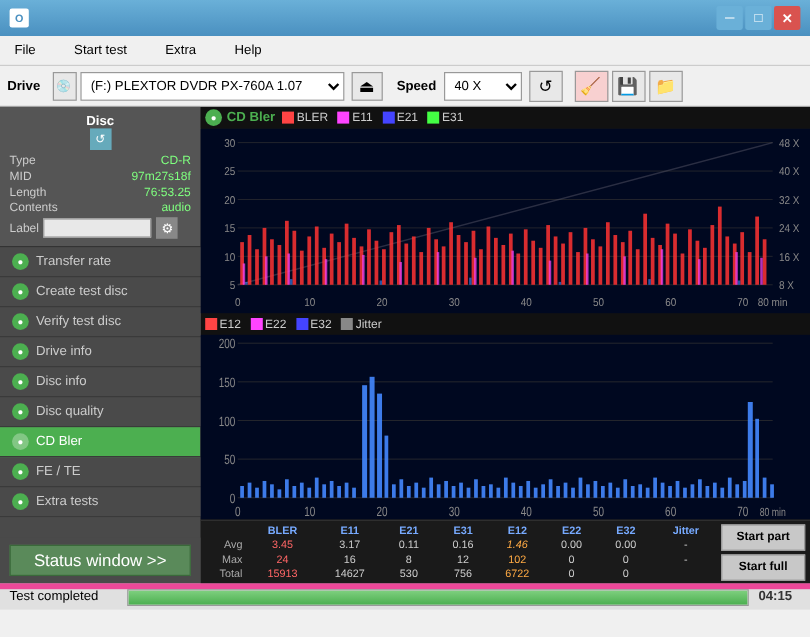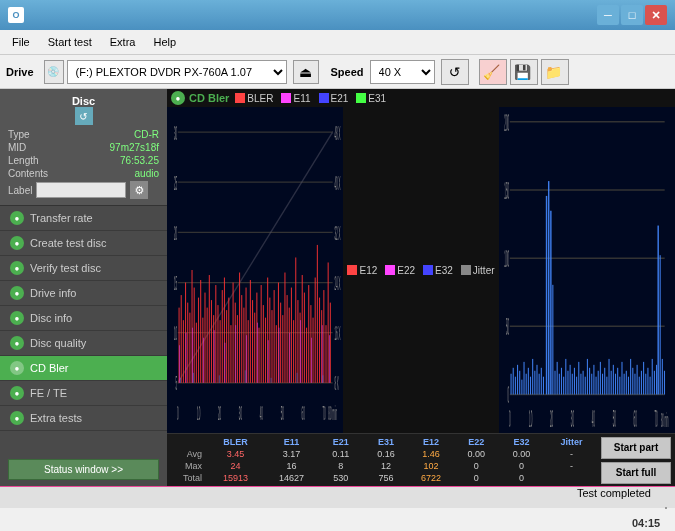--- a/index.html
+++ b/index.html
@@ -26,21 +26,21 @@
     .tb-close { background: #d9534f; }
 
     
     .menu-bar {
       background: #f0f0f0;
       height: 22px;
       display: flex;
       align-items: center;
       padding: 12px 4px;
       border-bottom: 1px solid #ccc;
-      gap: 2px;
+      gap: 16px;
     }
     .menu-item { padding: 2px 8px; cursor: pointer; font-size: 11px; border-radius: 2px; }
 
     
     .drive-bar {
       background: #f0f0f0;
       height: 34px;
       display: flex;
       align-items: center;
       padding: 0 6px;
@@ -104,21 +104,21 @@
     .nav-icon.green { background: #4caf50; }
     .nav-item.active .nav-icon { background: rgba(255,255,255,0.3); }
 
     .status-btn {
       margin: 6px 8px;
       padding: 4px 8px;
       background: #5a8a5a;
       color: white;
       border: 1px solid #3a6a3a;
       cursor: pointer;
-      font-size: 10px;
+      font-size: 14px;
       text-align: center;
     }
 
     
     .content-area {
       flex: 1;
       background: #1a1a1a;
       display: flex;
       flex-direction: column;
       overflow: hidden;
@@ -134,26 +134,25 @@
       border-top: 1px solid #333;
     }
     .stats-buttons { display: flex; flex-direction: column; gap: 3px; }
     .stats-btn { width: 70px; height: 22px; background: #c8c8c8; border: 1px solid #999; cursor: pointer; font-size: 10px; font-weight: bold; }
 
     
     .status-bar {
       background: #e0e0e0;
       height: 22px;
       display: flex;
-      align-items: flex-end;
+      align-items: flex-start;
       padding: 0 8px;
-      border-top: 1px solid #ec4899;
+      border-top: 5px solid #ec4899;
       font-size: 11px;
       gap: 8px;
-      flex-direction: column;
     }
     .progress-container {
       flex: 1;
       height: 14px;
       background: #c0c0c0;
       border: 1px solid #999;
       position: relative;
       overflow: hidden;
     }
     .progress-bar {
@@ -311,21 +310,21 @@
             <div style="width: 10px; height: 10px; background: rgb(68, 68, 255);"></div>
             <span style="color: rgb(204, 204, 204); font-size: 10px;">E21</span>
           </div>
           <div style="display: flex; align-items: center; gap: 2px;">
             <div style="width: 10px; height: 10px; background: rgb(68, 255, 68);"></div>
             <span style="color: rgb(204, 204, 204); font-size: 10px;">E31</span>
           </div>
         </div>
     </div>
 
-    <div style="display:flex;flex-direction:row;flex:1;overflow:hidden;">
+    <div style="display:flex;flex-direction:column;flex:1;overflow:hidden;">
 
       <div style="flex:1;position:relative;">
         <svg id="top-chart-svg" width="100%" height="100%" viewBox="0 0 490 130" preserveAspectRatio="none" xmlns="http://www.w3.org/2000/svg" style="display:block;background:#000820;">
 
           <line x1="30" y1="10" x2="460" y2="10" stroke="#333" stroke-width="0.5"></line>
           <line x1="30" y1="30" x2="460" y2="30" stroke="#333" stroke-width="0.5"></line>
           <line x1="30" y1="50" x2="460" y2="50" stroke="#333" stroke-width="0.5"></line>
           <line x1="30" y1="70" x2="460" y2="70" stroke="#333" stroke-width="0.5"></line>
           <line x1="30" y1="90" x2="460" y2="90" stroke="#333" stroke-width="0.5"></line>
           <line x1="30" y1="110" x2="460" y2="110" stroke="#333" stroke-width="0.5"></line>
@@ -602,21 +601,21 @@
             <th style="color:#7af;padding:1px 6px;">Jitter</th>
           </tr>
         </thead>
         <tbody id="stats-tbody">
             <tr>
               <td style="text-align: right; color: rgb(170, 170, 170); padding-right: 4px;">Avg</td>
               <td style="text-align: center; padding: 1px 4px; color: rgb(255, 102, 102);">3.45</td>
               <td style="text-align: center; padding: 1px 4px; color: rgb(204, 204, 204);">3.17</td>
               <td style="text-align: center; padding: 1px 4px; color: rgb(204, 204, 204);">0.11</td>
               <td style="text-align: center; padding: 1px 4px; color: rgb(204, 204, 204);">0.16</td>
-              <td style="text-align: center; padding: 1px 4px; color: rgb(255, 170, 68);">1.46</td>
+              <td style="text-align: center; padding: 1px 4px; color: rgb(255, 170, 68); font-style: italic;">1.46</td>
               <td style="text-align: center; padding: 1px 4px; color: rgb(204, 204, 204);">0.00</td>
               <td style="text-align: center; padding: 1px 4px; color: rgb(204, 204, 204);">0.00</td>
               <td style="text-align: center; padding: 1px 4px; color: rgb(204, 204, 204);">-</td>
             </tr>
             <tr>
               <td style="text-align: right; color: rgb(170, 170, 170); padding-right: 4px;">Max</td>
               <td style="text-align: center; padding: 1px 4px; color: rgb(255, 102, 102);">24</td>
               <td style="text-align: center; padding: 1px 4px; color: rgb(204, 204, 204);">16</td>
               <td style="text-align: center; padding: 1px 4px; color: rgb(204, 204, 204);">8</td>
               <td style="text-align: center; padding: 1px 4px; color: rgb(204, 204, 204);">12</td>

